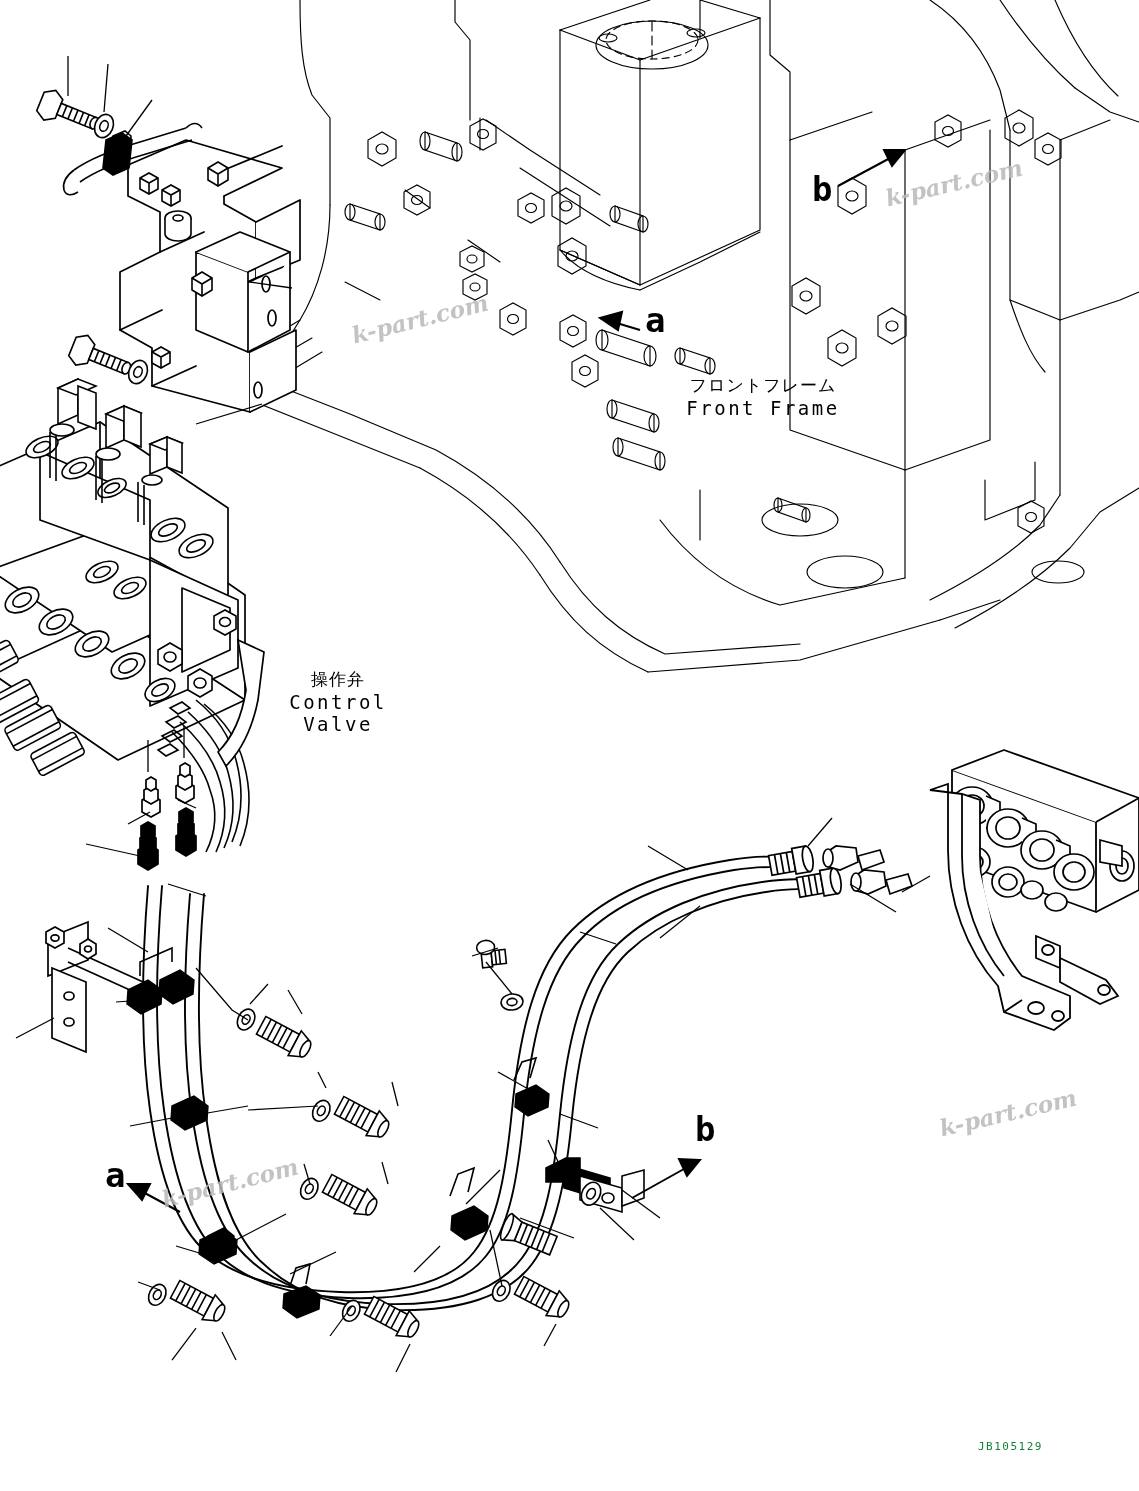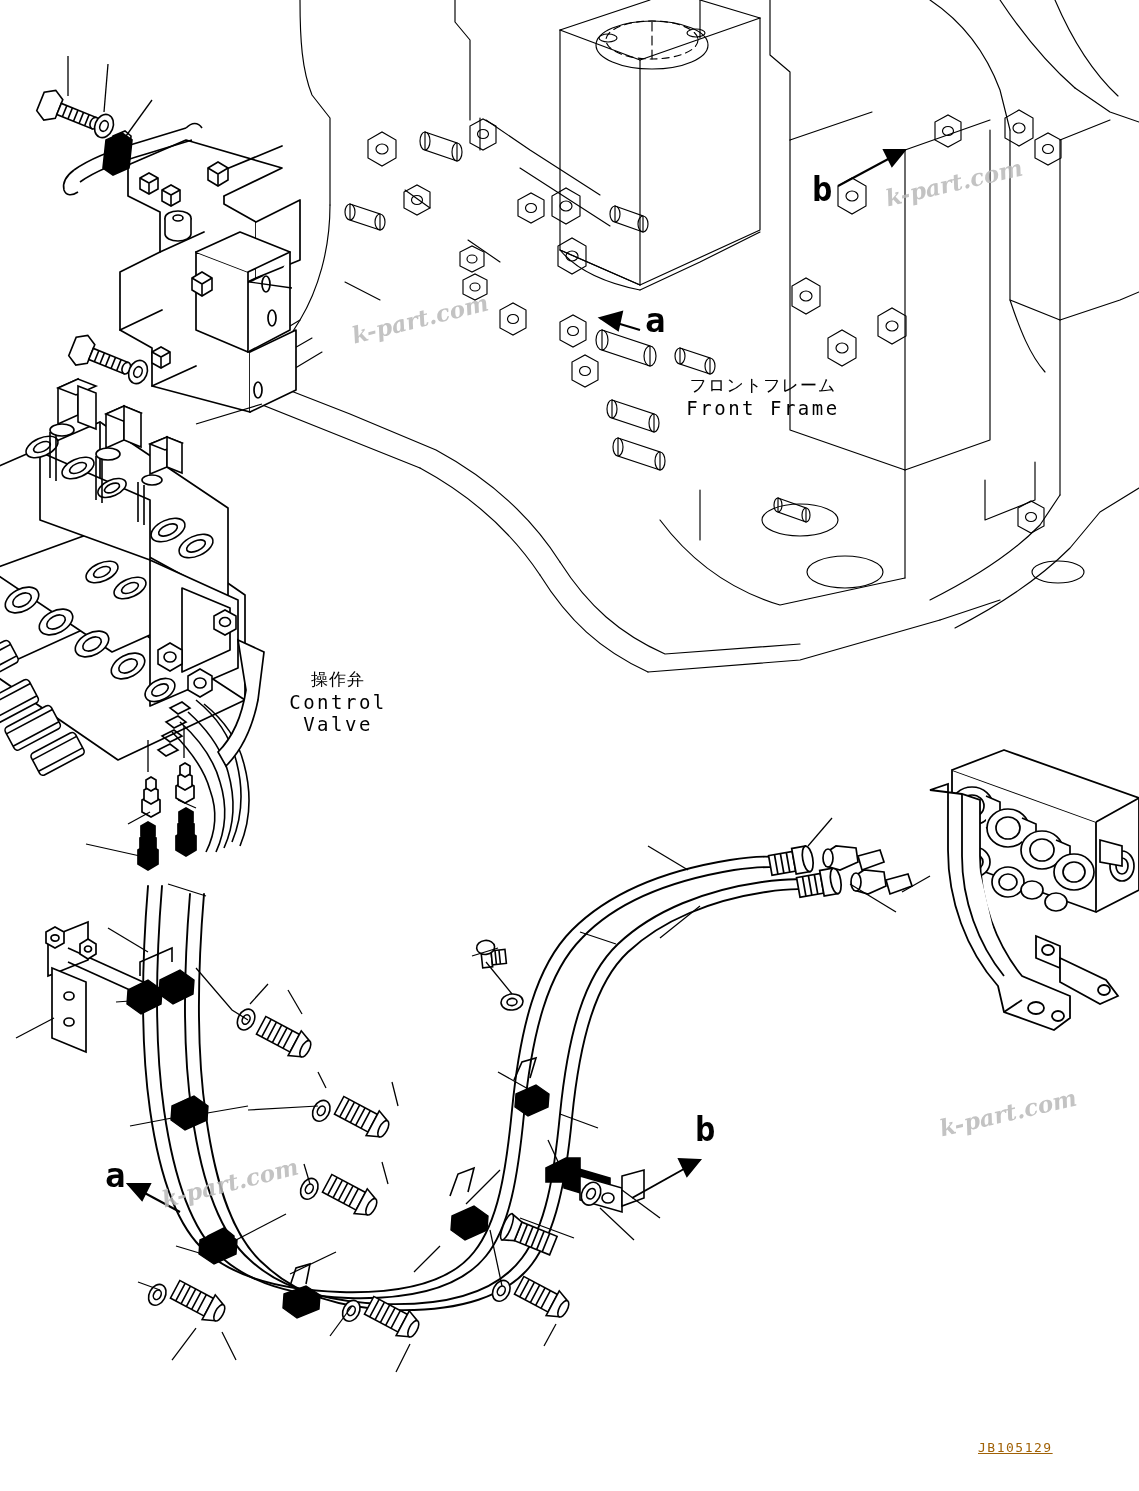--- a/index.html
+++ b/index.html
@@ -4,21 +4,21 @@
 <title>Parts Diagram</title>
 <style>
   html,body{margin:0;padding:0;background:#fff;}
   body{width:1139px;height:1491px;position:relative;overflow:hidden;
        font-family:"DejaVu Sans Mono",monospace;background:#fff;}
   #stage{position:absolute;left:0;top:0;width:1139px;height:1491px;}
   svg.layer{position:absolute;left:0;top:0;width:1139px;height:1491px;overflow:visible;}
   .lbl-jp{font-family:"DejaVu Sans",sans-serif;font-size:17px;letter-spacing:1px;text-align:center;}
   .lbl-en{font-family:"DejaVu Sans Mono",monospace;font-size:19px;letter-spacing:2.5px;text-align:center;}
   .callout{position:absolute;font-family:"DejaVu Sans Mono",monospace;font-size:34px;font-weight:bold;color:#000;line-height:1;}
-  .dwgno{position:absolute;font-family:"DejaVu Sans Mono",monospace;font-size:13px;letter-spacing:1.5px;color:#a16207;text-decoration:underline;}
+  .dwgno{position:absolute;font-family:"DejaVu Sans Mono",monospace;font-size:11px;letter-spacing:1.5px;color:#15803d;}
   .wm{position:absolute;font-family:"DejaVu Serif",serif;font-style:italic;font-weight:bold;
       color:#b9b9b9;white-space:nowrap;-webkit-text-stroke:0px;opacity:.85;}
 </style>
 </head>
 <body>
 
 <div id="stage">
 
 <svg class="layer" viewBox="0 0 1139 1491" preserveAspectRatio="none" aria-hidden="true">
   <g fill="none" stroke="#000" stroke-width="1.15" stroke-linejoin="round" stroke-linecap="round">

